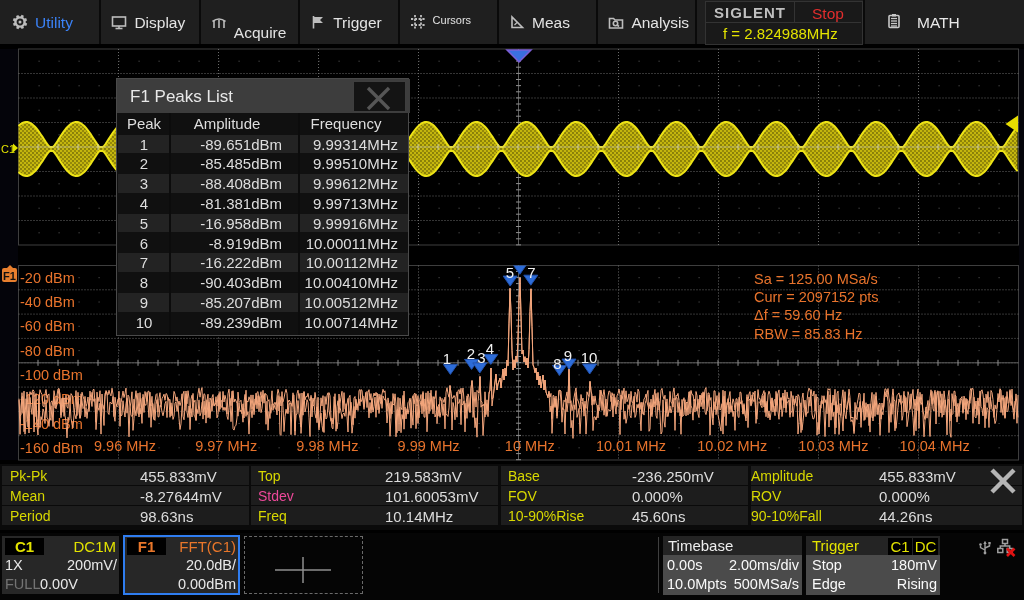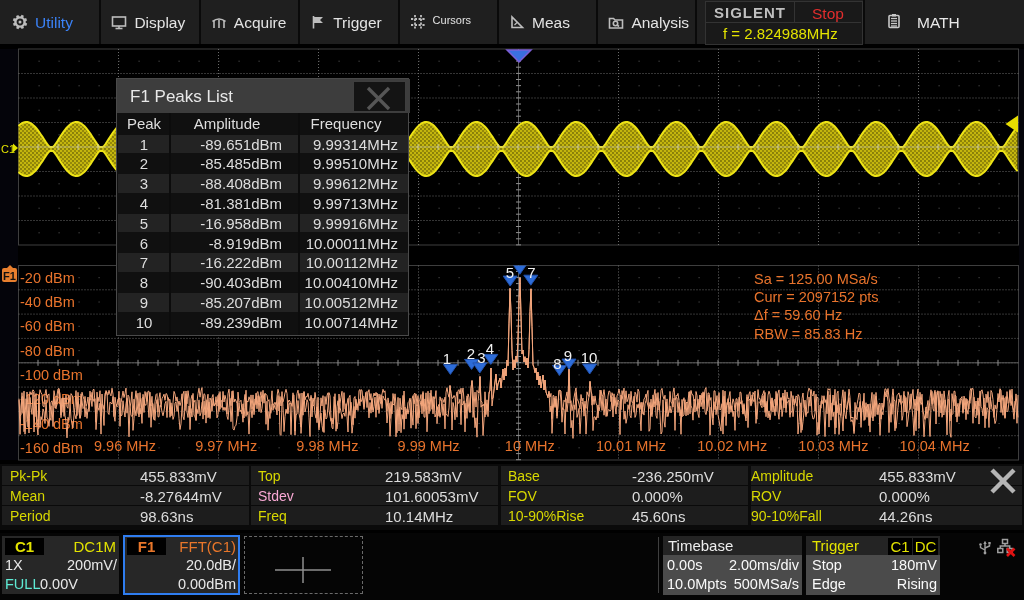--- a/index.html
+++ b/index.html
@@ -155,21 +155,21 @@
         <line x1="4.5" y1="14.5" x2="11.5" y2="14.5" stroke="#bdbdbd" fill="none" stroke-width="1.6"></line>
       </svg></div>
 <div style="position:absolute;left:134.4px;top:14px;font-size:15.5px;color:#e3e3e3;">Display</div>
 <div style="position:absolute;left:99.4px;top:0;width:2px;height:44px;background:#0a0a0a;"></div>
 <div style="position:absolute;left:210.8px;top:14px;width:16px;height:16px;"><svg width="16" height="16" viewBox="0 0 16 16">
         <path d="M1.5 7.5 Q 8 2.5 14.5 7.5" stroke="#bdbdbd" fill="none" stroke-width="1.6"></path>
         <line x1="3" y1="7" x2="3" y2="14" stroke="#bdbdbd" fill="none" stroke-width="1.6"></line>
         <line x1="8" y1="6" x2="8" y2="14" stroke="#bdbdbd" fill="none" stroke-width="1.6"></line>
         <line x1="13" y1="7" x2="13" y2="14" stroke="#bdbdbd" fill="none" stroke-width="1.6"></line>
       </svg></div>
-<div style="position:absolute;left:233.8px;top:14px;font-size:15.5px;color:#e3e3e3;text-align:right;">Acquire</div>
+<div style="position:absolute;left:233.8px;top:24px;font-size:15.5px;color:#e3e3e3;text-align:right;">Acquire</div>
 <div style="position:absolute;left:198.8px;top:0;width:2px;height:44px;background:#0a0a0a;"></div>
 <div style="position:absolute;left:310.2px;top:14px;width:16px;height:16px;"><svg width="16" height="16" viewBox="0 0 16 16">
         <line x1="3.5" y1="2" x2="3.5" y2="14.5" stroke="#bdbdbd" fill="none" stroke-width="1.6"></line>
         <path d="M3.5 3 H13 L10 6 L13 9 H3.5 Z" fill="#bdbdbd" stroke="none"></path>
       </svg></div>
 <div style="position:absolute;left:333.2px;top:14px;font-size:15.5px;color:#e3e3e3;">Trigger</div>
 <div style="position:absolute;left:298.2px;top:0;width:2px;height:44px;background:#0a0a0a;"></div>
 <div style="position:absolute;left:409.6px;top:14px;width:16px;height:16px;"><svg width="16" height="16" viewBox="0 0 16 16">
         <g stroke="#bdbdbd" stroke-width="1.8" stroke-dasharray="2.2 1.6">
           <line x1="5" y1="1" x2="5" y2="15"></line>
@@ -290,21 +290,21 @@
 <div style="position:absolute;left:501px;top:2px;width:247px;height:19px;background:#1d1d1d;"></div>
 <div style="position:absolute;left:508px;top:4px;font-size:14px;color:#d8d800;">Base</div>
 <div style="position:absolute;left:632px;top:4px;font-size:15px;color:#dcdcdc;">-236.250mV</div>
 <div style="position:absolute;left:751px;top:2px;width:271px;height:19px;background:#1d1d1d;"></div>
 <div style="position:absolute;left:751px;top:4px;font-size:14px;color:#d8d800;">Amplitude</div>
 <div style="position:absolute;left:879px;top:4px;font-size:15px;color:#dcdcdc;">455.833mV</div>
 <div style="position:absolute;left:2px;top:22px;width:247px;height:19px;background:#1d1d1d;"></div>
 <div style="position:absolute;left:10px;top:24px;font-size:14px;color:#d8d800;">Mean</div>
 <div style="position:absolute;left:140px;top:24px;font-size:15px;color:#dcdcdc;">-8.27644mV</div>
 <div style="position:absolute;left:251px;top:22px;width:247px;height:19px;background:#1d1d1d;"></div>
-<div style="position:absolute;left:258px;top:24px;font-size:14px;color:#f9a8d4;">Stdev</div>
+<div style="position:absolute;left:258px;top:24px;font-size:14px;color:#ec4899;">Stdev</div>
 <div style="position:absolute;left:385px;top:24px;font-size:15px;color:#dcdcdc;">101.60053mV</div>
 <div style="position:absolute;left:501px;top:22px;width:247px;height:19px;background:#1d1d1d;"></div>
 <div style="position:absolute;left:508px;top:24px;font-size:14px;color:#d8d800;">FOV</div>
 <div style="position:absolute;left:632px;top:24px;font-size:15px;color:#dcdcdc;">0.000%</div>
 <div style="position:absolute;left:751px;top:22px;width:271px;height:19px;background:#1d1d1d;"></div>
 <div style="position:absolute;left:751px;top:24px;font-size:14px;color:#d8d800;">ROV</div>
 <div style="position:absolute;left:879px;top:24px;font-size:15px;color:#dcdcdc;">0.000%</div>
 <div style="position:absolute;left:2px;top:42px;width:247px;height:19px;background:#1d1d1d;"></div>
 <div style="position:absolute;left:10px;top:44px;font-size:14px;color:#d8d800;">Period</div>
 <div style="position:absolute;left:140px;top:44px;font-size:15px;color:#dcdcdc;">98.63ns</div>
@@ -324,21 +324,21 @@
         </g>
       </svg>
 </div>
 <div style="position:absolute;left:0;top:533px;width:1024px;height:67px;background:#050505;">
 <div style="position:absolute;left:2px;top:3px;width:117px;height:58px;background:#272727;"></div>
 <div style="position:absolute;left:5px;top:5px;width:39px;height:17px;background:#000;"></div>
 <div style="position:absolute;left:5px;top:5px;width:39px;height:17px;font-size:15px;font-weight:bold;color:#e3e300;text-align:center;line-height:17px;">C1</div>
 <div style="position:absolute;left:47px;top:5px;width:69px;height:17px;font-size:15px;color:#e3e300;text-align:right;line-height:17px;">DC1M</div>
 <div style="position:absolute;left:5px;top:24px;font-size:14.5px;color:#e8e8e8;">1X</div>
 <div style="position:absolute;left:40px;top:24px;width:77px;font-size:14.5px;color:#e8e8e8;text-align:right;">200mV/</div>
-<div style="position:absolute;left:5px;top:43px;font-size:14.5px;color:#5eead4;">FULL</div>
+<div style="position:absolute;left:5px;top:43px;font-size:14.5px;color:#737373;">FULL</div>
 <div style="position:absolute;left:40px;top:43px;width:77px;font-size:14.5px;color:#e8e8e8;">0.00V</div>
 <div style="position:absolute;left:123px;top:2px;width:117px;height:60px;background:#272727;border:2px solid #2f7df0;box-sizing:border-box;"></div>
 <div style="position:absolute;left:127px;top:5px;width:39px;height:17px;background:#000;"></div>
 <div style="position:absolute;left:127px;top:5px;width:39px;height:17px;font-size:15px;font-weight:bold;color:#e8762a;text-align:center;line-height:17px;">F1</div>
 <div style="position:absolute;left:168px;top:5px;width:68px;height:17px;font-size:15px;color:#e8762a;text-align:right;line-height:17px;">FFT(C1)</div>
 <div style="position:absolute;left:140px;top:24px;width:96px;font-size:14.5px;color:#e8e8e8;text-align:right;">20.0dB/</div>
 <div style="position:absolute;left:140px;top:43px;width:96px;font-size:14.5px;color:#e8e8e8;text-align:right;">0.00dBm</div>
 <div style="position:absolute;left:244px;top:3px;width:119px;height:58px;border:1.5px dashed #6a6a6a;box-sizing:border-box;"></div>
 <svg style="position:absolute;left:272px;top:22px;" width="62" height="30">
         <g stroke="#8f8f8f" stroke-width="1.5">

